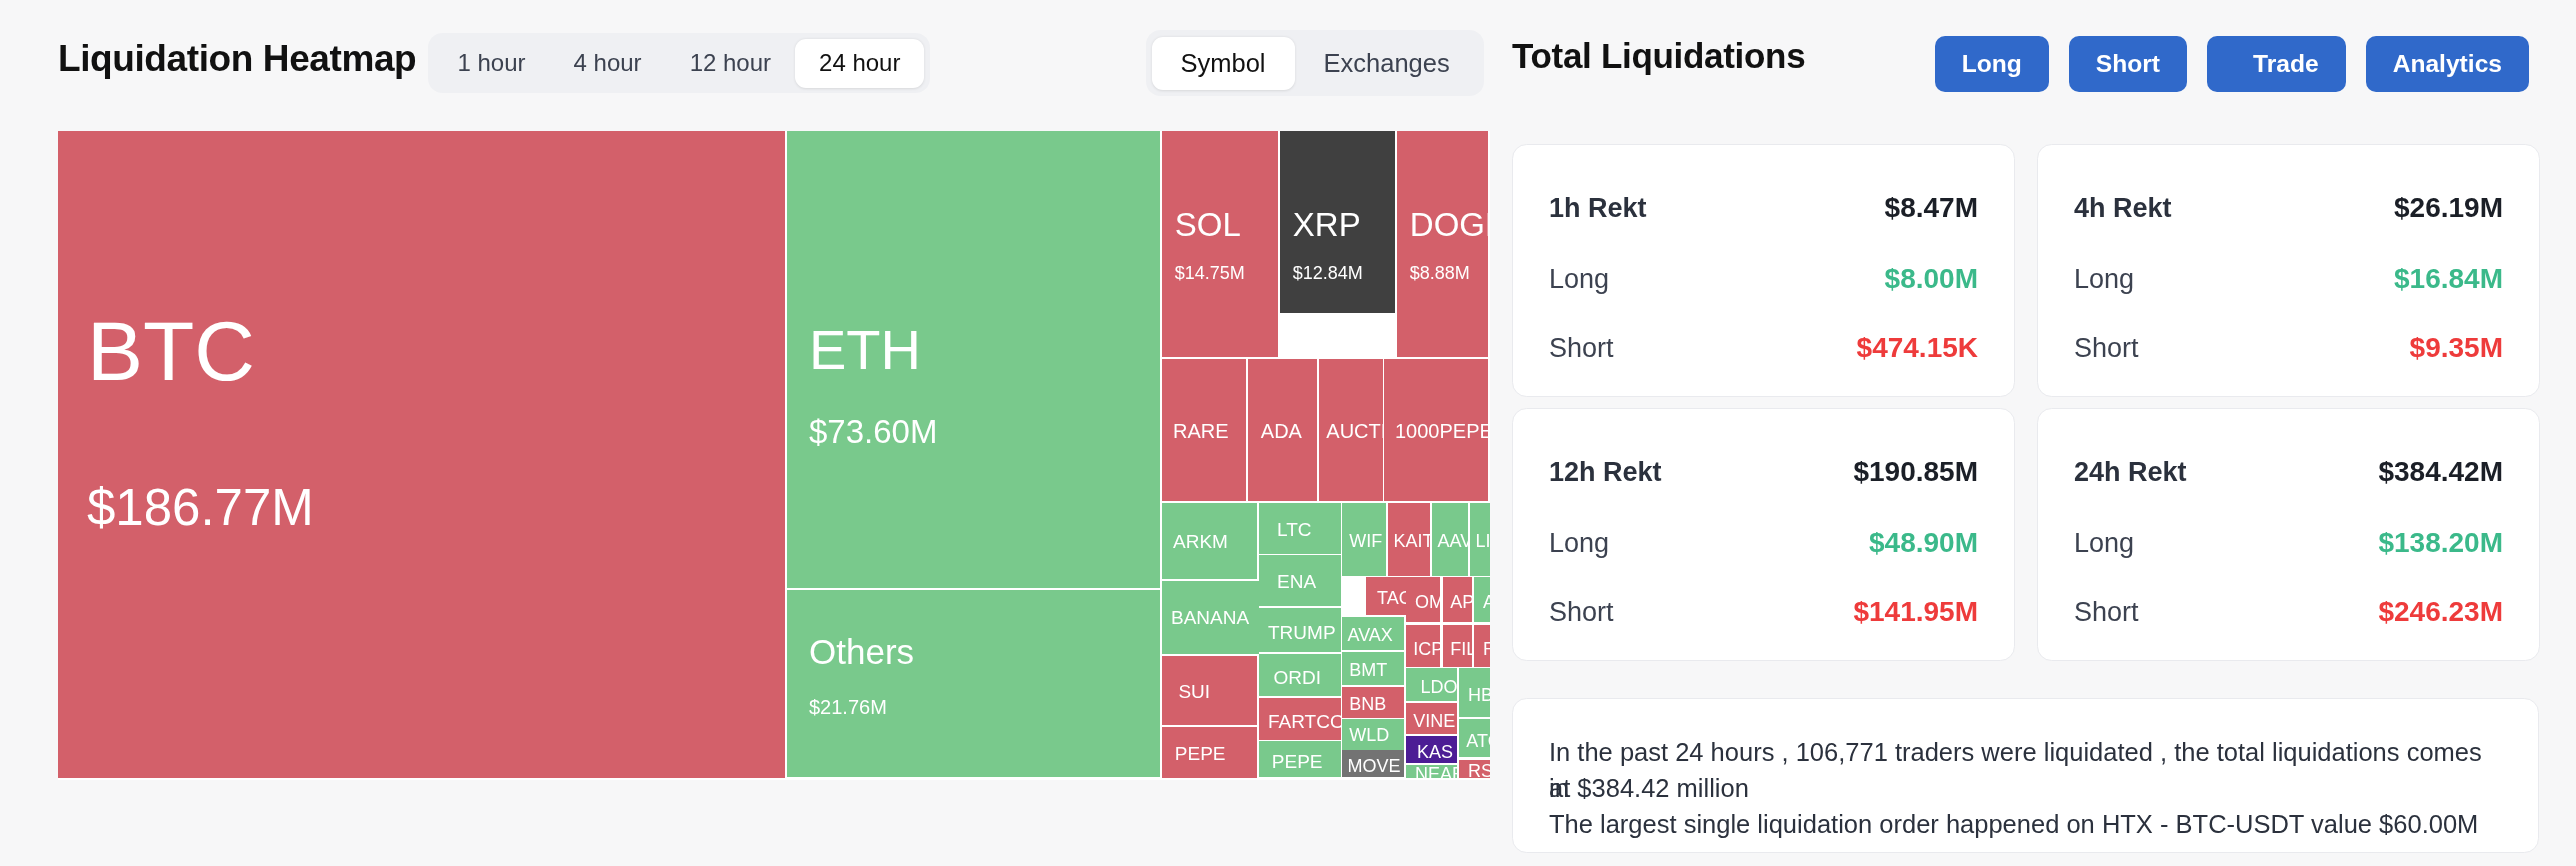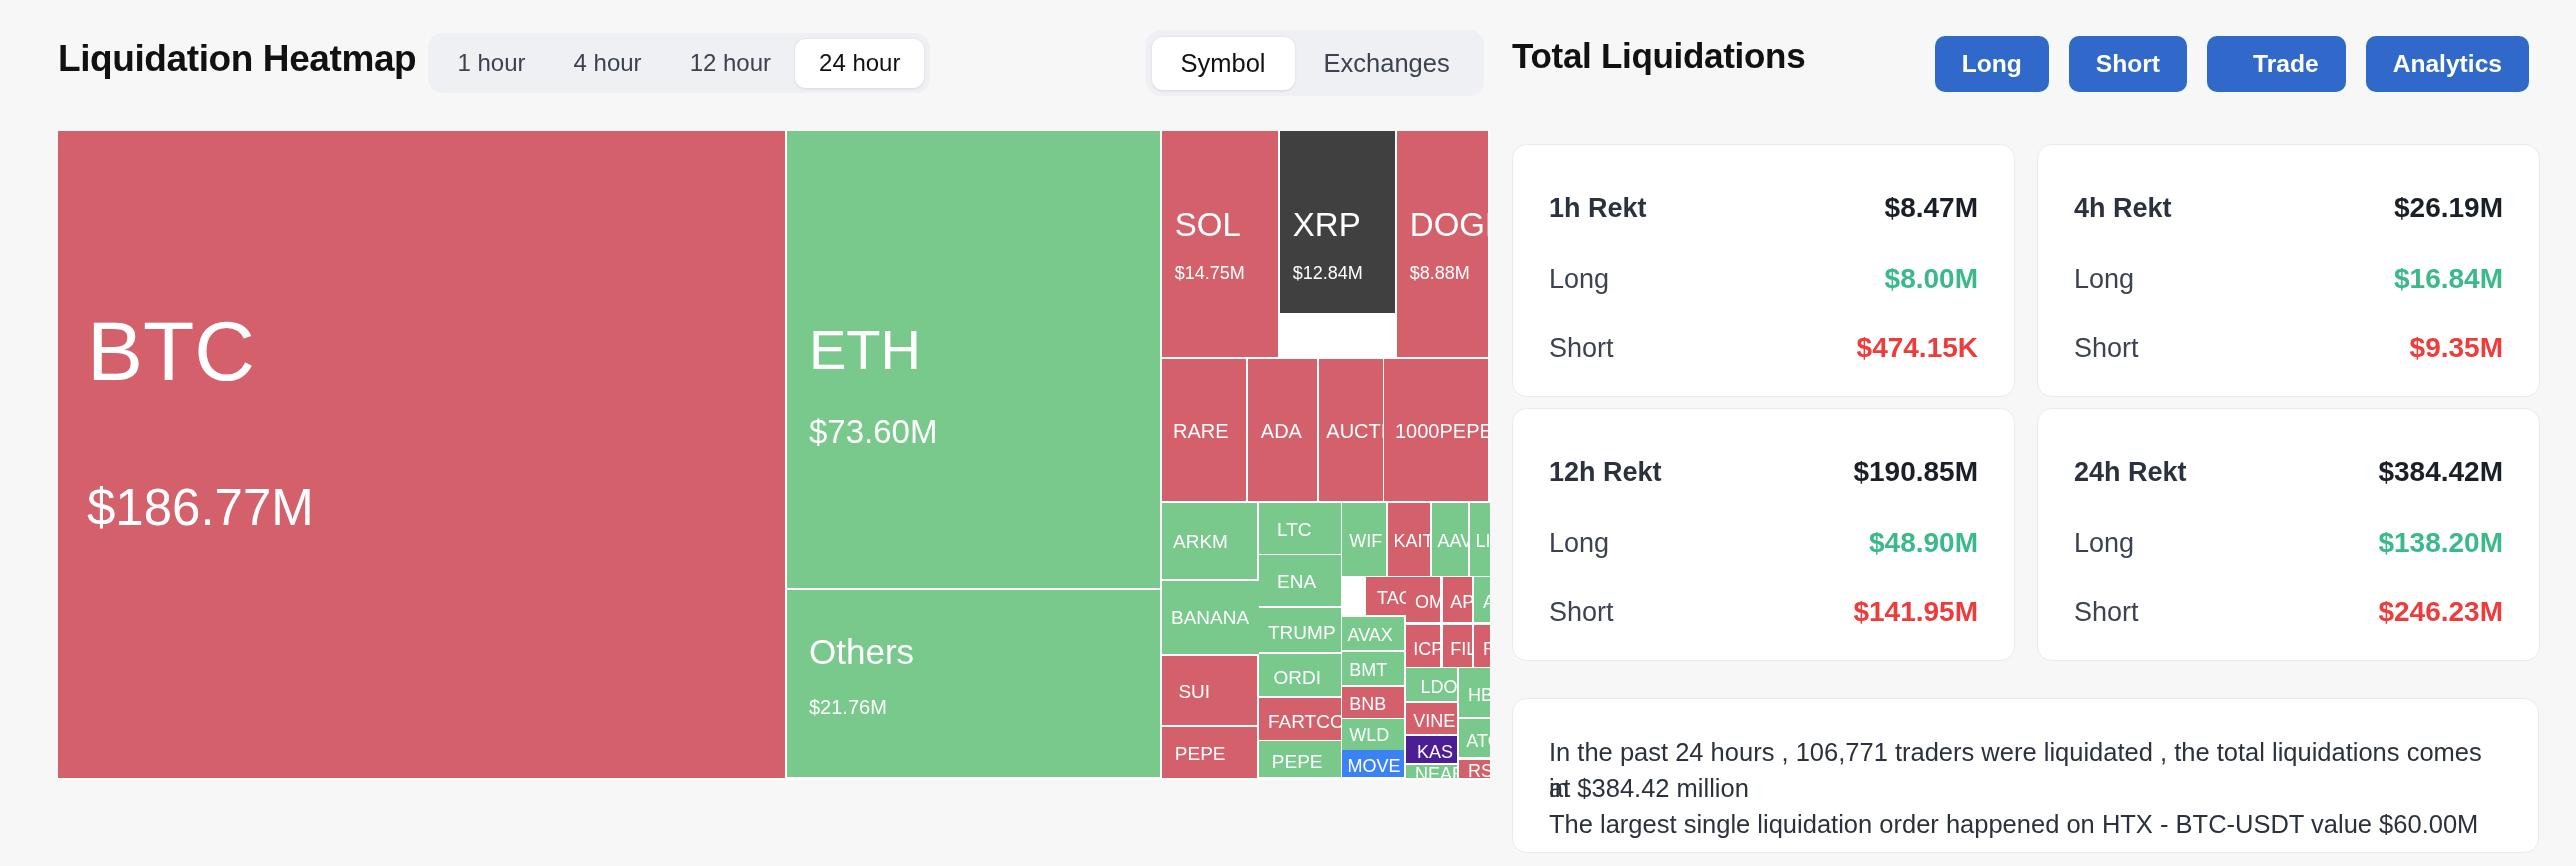--- a/index.html
+++ b/index.html
@@ -199,21 +199,21 @@
       </div>
       <div class="tile" style="left: 1284px; top: 521px; width: 64px; height: 35px; background: rgb(121, 201, 140);">
         <span class="nm" style="font-size: 18px; left: 7.3px; top: 9px;">BMT</span>
       </div>
       <div class="tile" style="left: 1284px; top: 556px; width: 64px; height: 33px; background: rgb(211, 96, 106);">
         <span class="nm" style="font-size: 18px; left: 7.3px; top: 8.2px;">BNB</span>
       </div>
       <div class="tile" style="left: 1284px; top: 588px; width: 64px; height: 33px; background: rgb(121, 201, 140);">
         <span class="nm" style="font-size: 18px; left: 7.3px; top: 7.3px;">WLD</span>
       </div>
-      <div class="tile" style="left: 1284px; top: 619px; width: 64px; height: 29px; background: #3b82f6;">
+      <div class="tile" style="left: 1284px; top: 619px; width: 64px; height: 29px; background: #737373;">
         <span class="nm" style="font-size: 18px; left: 5.5px; top: 7.3px;">MOVE</span>
       </div>
       <div class="tile" style="left: 1348px; top: 446px; width: 36px; height: 47px; background: rgb(211, 96, 106);">
         <span class="nm" style="font-size: 18px; left: 9px; top: 16.4px;">OM</span>
       </div>
       <div class="tile" style="left: 1385px; top: 446px; width: 31px; height: 47px; background: rgb(211, 96, 106);">
         <span class="nm" style="font-size: 18px; left: 7.3px; top: 16.4px;">APT</span>
       </div>
       <div class="tile" style="left: 1416px; top: 446px; width: 33px; height: 47px; background: rgb(121, 201, 140);">
         <span class="nm" style="font-size: 18px; left: 9px; top: 16.4px;">ADA</span>

